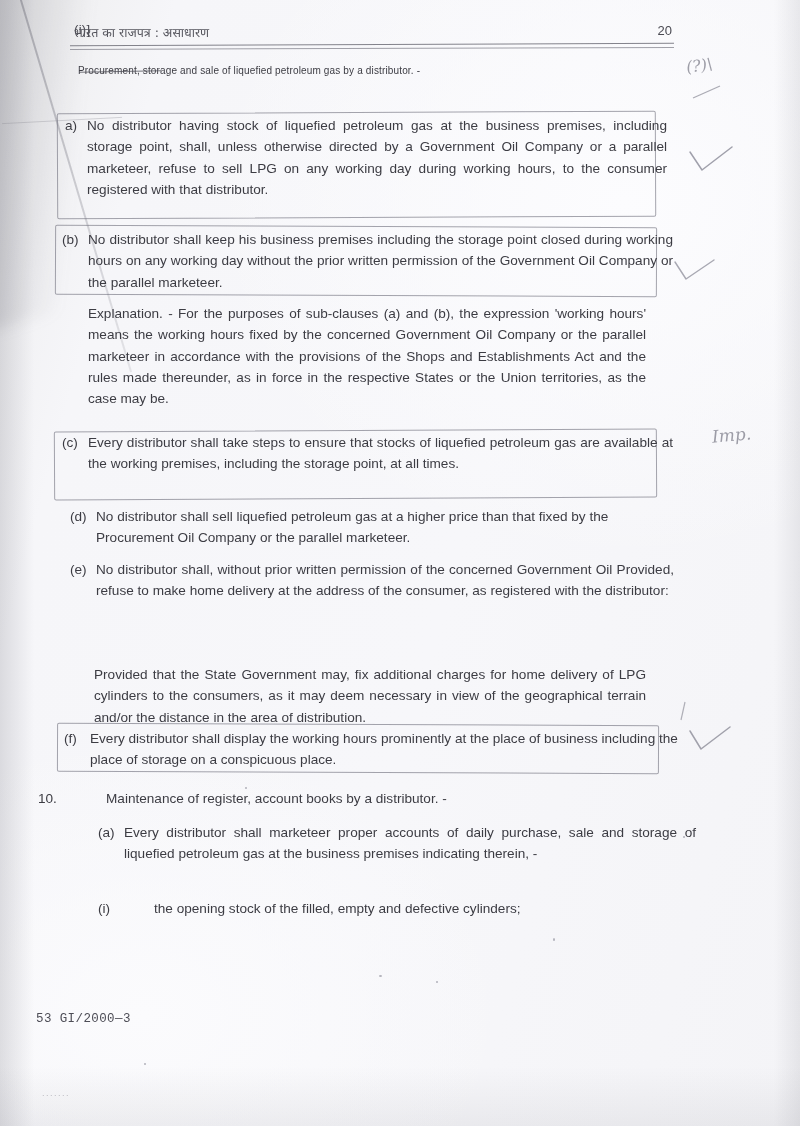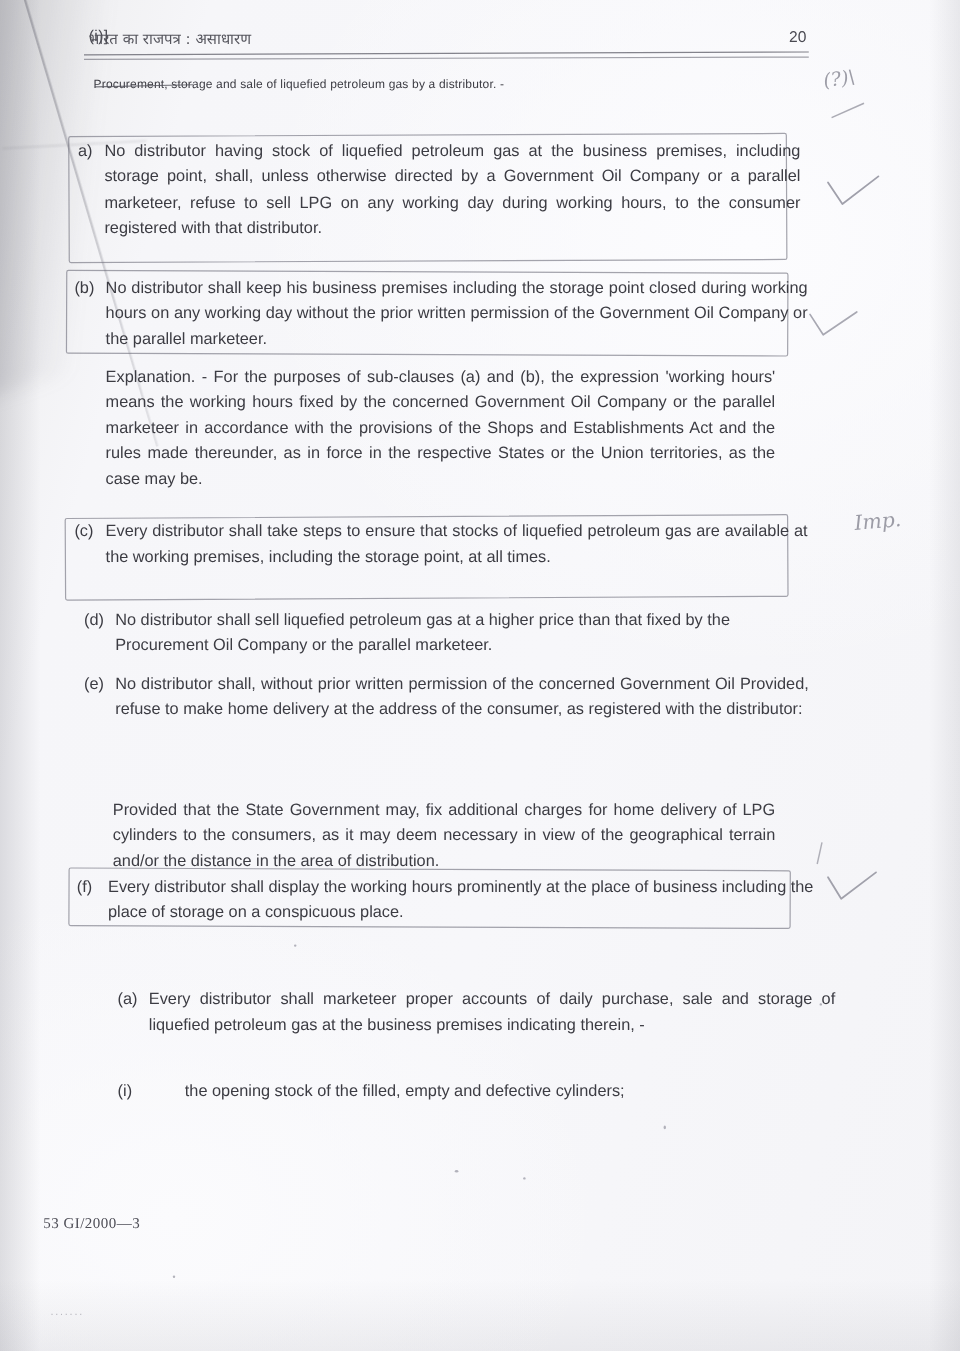--- a/index.html
+++ b/index.html
@@ -176,21 +176,21 @@
     pointer-events: none;
   }
 
   
   #footer-imprint {
     position: absolute;
     left: 36px; top: 1012px;
     font-size: 12.5px;
     color: #4d4d56;
     letter-spacing: .4px;
-    font-family: Liberation Serif, serif;
+    font-family: Liberation Mono, monospace;
   }
   #bottom-smudge {
     position: absolute;
     left: 42px; top: 1088px;
     font-size: 9px;
     color: rgba(110,110,125,.45);
     letter-spacing: 1.5px;
     pointer-events: none;
   }
 </style>
@@ -262,20 +262,24 @@
 
   <div class="blk" style="left:94px; top:652px; width:552px;margin-top:12px;">
     <span class="txt">Provided that the State Government may, fix additional charges for home delivery of LPG cylinders to the consumers, as it may deem necessary in view of the geographical terrain and/or the distance in the area of distribution.</span>
   </div>
 
   <div class="blk noj" style="left:64px; top:728px; width:592px; padding-left:26px;">
     <span class="marker">(f)</span>
     <span class="txt">Every distributor shall display the working hours prominently at the place of business including the place of storage on a conspicuous place.</span>
   </div>
 
+  <div class="blk noj" style="left:38px; top:788px; width:600px;">
+    <span class="marker">10.</span>
+    <span class="txt" style="padding-left:68px;">Maintenance of register, account books by a distributor. -</span>
+  </div>
 
   <div class="blk" style="left:98px; top:822px; width:572px; padding-left:26px;">
     <span class="marker">(a)</span>
     <span class="txt">Every distributor shall marketeer proper accounts of daily purchase, sale and storage of liquefied petroleum gas at the business premises indicating therein, -</span>
   </div>
 
   <div class="blk noj" style="left:98px; top:898px; width:560px; padding-left:56px;">
     <span class="marker">(i)</span>
     <span class="txt">the opening stock of the filled, empty and defective cylinders;</span>
   </div>

